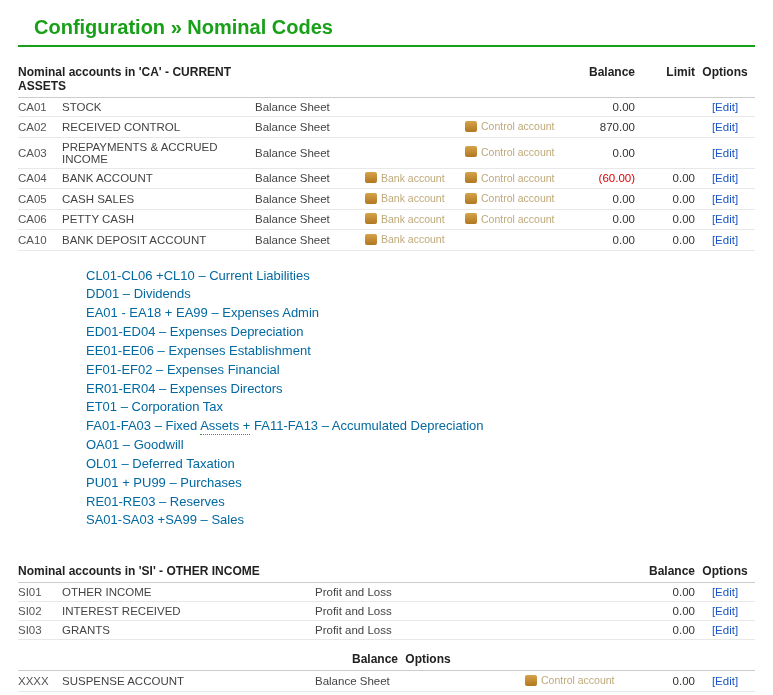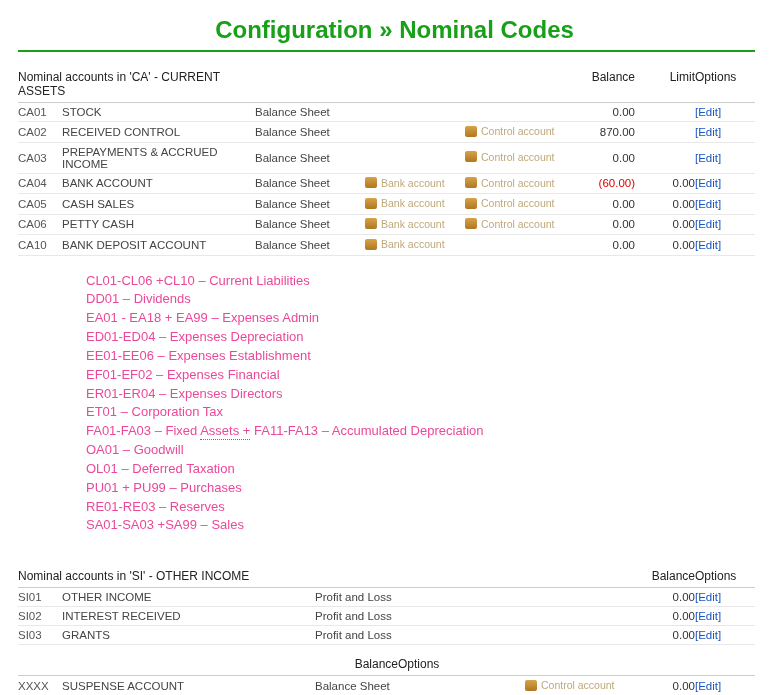--- a/index.html
+++ b/index.html
@@ -6,48 +6,47 @@
   body {
     margin: 0;
     padding: 16px 18px;
     font-family: Arial, Helvetica, sans-serif;
     font-size: 12px;
     color: #333;
     background: #fff;
     width: 773px;
   }
   h1 {
-    font-size: 24px;
+    font-size: 20px;
     color: #18a018;
     font-weight: bold;
     margin: 0 0 6px 16px;
-    text-align: center;
   }
   .title-rule {
     border: none;
     border-top: 2px solid #18a018;
     margin: 0 0 14px 0;
   }
   .section-header {
     display: flex;
-    font-weight: normal;
+    font-weight: bold;
     font-size: 12px;
     color: #222;
     padding: 4px 0 4px 0;
     border-bottom: 1px solid #ccc;
   }
   .section-header .col-label { flex: 1; }
   .col-code { width: 44px; }
   .col-name { flex: 1; }
   .col-type { width: 110px; }
   .col-bank { width: 100px; font-size: 10.5px; color: #bfa97a; }
   .col-ctrl { width: 100px; font-size: 10.5px; color: #bfa97a; }
   .col-bal { width: 70px; text-align: right; }
   .col-limit { width: 60px; text-align: right; }
-  .col-opts { width: 60px; text-align: left; }
+  .col-opts { width: 60px; text-align: center; }
 
   .row {
     display: flex;
     align-items: center;
     padding: 3px 0;
     border-bottom: 1px solid #e8e8e8;
     font-size: 11.5px;
     color: #444;
   }
   .row .col-code { color: #555; }
@@ -62,21 +61,21 @@
     border-radius: 2px;
     margin-right: 4px;
     vertical-align: middle;
   }
   .tag-wrap { display: inline-flex; align-items: center; }
   .tag-text { color: #bfa97a; font-size: 10.5px; }
 
   .middle-list {
     margin: 16px 0 22px 68px;
     font-size: 13px;
-    color: #ec4899;
+    color: #0369a1;
     line-height: 1.45;
   }
   .middle-list .dotted { border-bottom: 1px dotted #3a9a3a; padding-bottom: 1px; }
 
   .section-gap { height: 8px; }
 </style>
 </head>
 <body>
 
 <h1>Configuration » Nominal Codes</h1>

